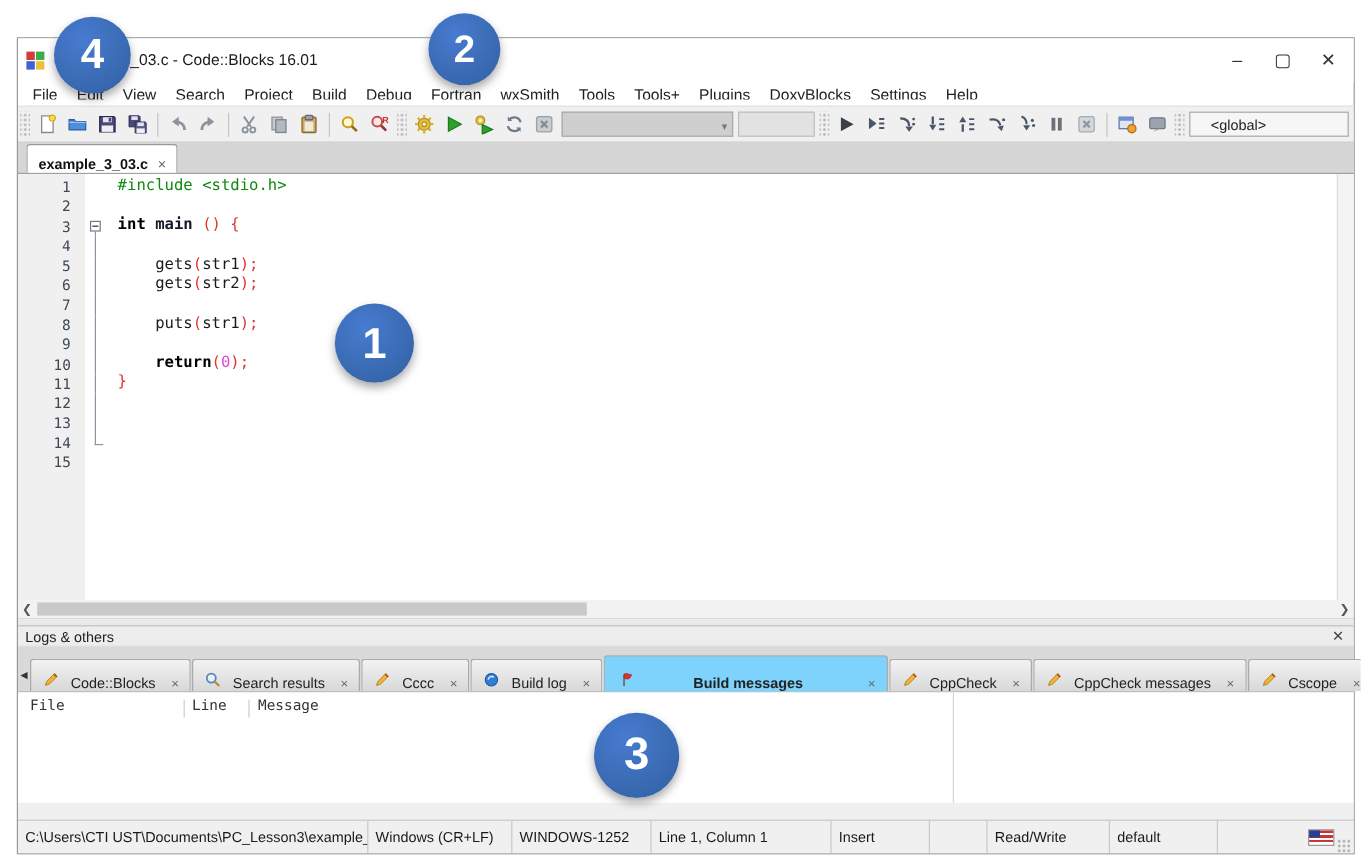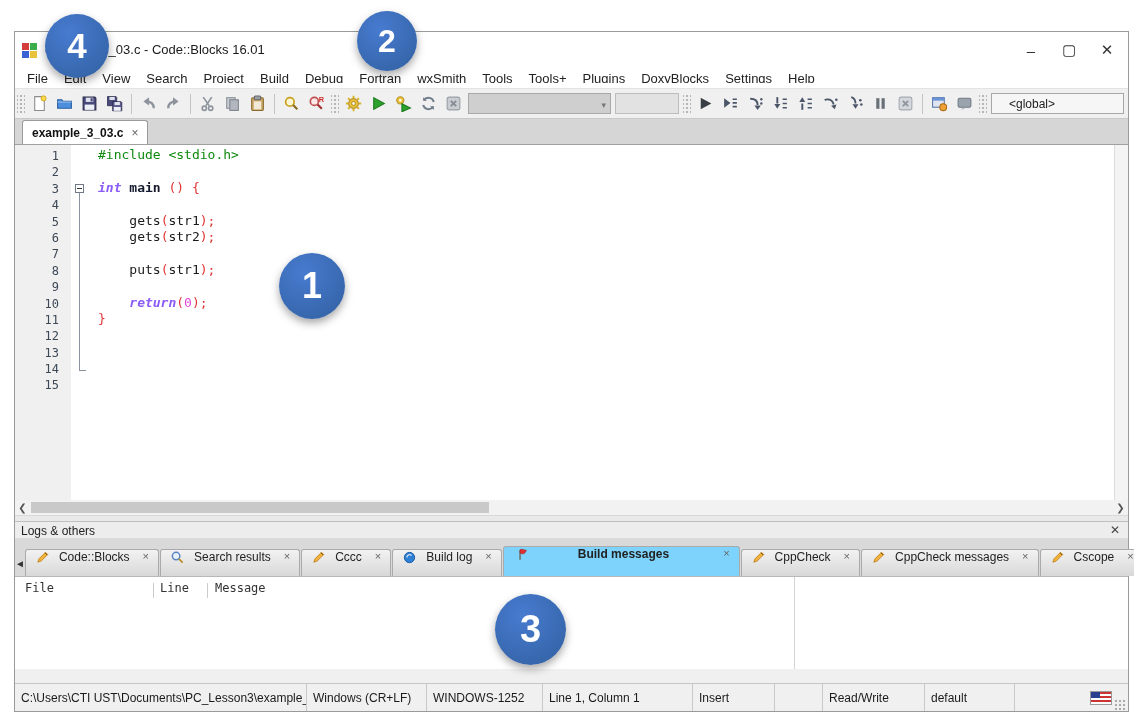--- a/index.html
+++ b/index.html
@@ -31,60 +31,60 @@
   .combo{height:21px;background:#cfcfcf;border:1px solid #a8a8a8;box-sizing:border-box;
          position:relative;margin:0 2px;}
   .combo .arrow{position:absolute;right:4px;top:6px;font-size:9px;color:#777;}
   .combo.light{background:#e2e2e2;border-color:#bdbdbd;}
   .combo.white{background:#f6f6f6;font-size:12px;color:#222;padding:2px 6px;}
   
   .tabstrip{position:absolute;left:0;top:87px;right:0;height:26px;background:#d6d6d6;
             border-bottom:1px solid #a0a0a0;box-sizing:border-box;}
   .etab{position:absolute;left:7px;bottom:0;height:23px;background:#fff;
         border:1px solid #9a9a9a;border-bottom:none;border-radius:3px 3px 0 0;
-        display:flex;align-items:center;padding:0 9px;gap:8px;}
+        display:flex;align-items:flex-end;padding:0 9px;gap:8px;}
   .etab .lbl{font-size:12px;font-weight:bold;color:#111;}
   .etab .x{font-size:12px;color:#666;}
   
   .editor{position:absolute;left:0;top:113px;right:0;height:355px;background:#fff;
           display:flex;font-family:"DejaVu Sans Mono",monospace;font-size:13px;}
   .gcol{width:56px;background:#f0f0f0;text-align:right;color:#3c4856;box-sizing:border-box;
         padding-top:3px;}
   .gcol div{height:16.4px;line-height:16.4px;padding-right:12px;font-size:12px;}
   .fcol{width:20px;background:#fff;padding-top:3px;box-sizing:border-box;}
   .fcol .fc{height:16.4px;position:relative;}
   .fold-box{position:absolute;left:4px;top:3px;width:9px;height:9px;border:1px solid #6f7a86;
             background:#fff;box-sizing:border-box;}
   .fold-box:after{content:"";position:absolute;left:1px;right:1px;top:3px;height:1px;background:#333;}
   .fold-stub{position:absolute;left:8px;top:12px;bottom:0;width:1px;background:#8a94a0;}
   .fold-line{position:absolute;left:8px;top:0;bottom:0;width:1px;background:#8a94a0;}
   .fold-corner{position:absolute;left:8px;top:0;width:6px;height:9px;
                border-left:1px solid #8a94a0;border-bottom:1px solid #8a94a0;}
   .ccol{flex:1;padding-top:2px;overflow:hidden;}
   .code-line{height:16.4px;line-height:16.4px;white-space:pre;padding-left:7px;}
-  .c-g{color:#0f8a0f;} .c-k{color:#8b5cf6;font-weight:bold;font-style:italic;} .c-b{color:#14192e;font-weight:bold;}
+  .c-g{color:#0f8a0f;} .c-k{color:#000000;font-weight:bold;} .c-b{color:#14192e;font-weight:bold;}
   .c-p{color:#1a1a1a;} .c-r{color:#e03434;} .c-m{color:#de4ad4;}
   .vscroll{width:13px;background:#f4f4f4;border-left:1px solid #dcdcdc;}
   
   .hscroll{position:absolute;left:0;top:468px;right:0;height:16px;background:#f2f2f2;
            border-bottom:1px solid #d8d8d8;box-sizing:border-box;}
   .hs-btn{position:absolute;top:0;width:15px;height:15px;display:flex;align-items:center;
           justify-content:center;font-size:10px;color:#555;}
   .hs-thumb{position:absolute;left:16px;top:2px;width:458px;height:11px;background:#c9c9c9;}
   .splitstrip{position:absolute;left:0;top:484px;right:0;height:5px;background:#e9e9e9;}
   
   .logshdr{position:absolute;left:0;top:489px;right:0;height:18px;background:#ededed;
            border-top:1px solid #c0c0c0;border-bottom:1px solid #dcdcdc;box-sizing:border-box;}
   .logshdr .t{position:absolute;left:6px;top:2px;font-size:12px;color:#222;}
   .logshdr .x{position:absolute;right:8px;top:1px;font-size:12px;color:#444;}
   .logstabs{position:absolute;left:0;top:507px;right:0;height:38px;background:#d9d9d9;
             border-bottom:1px solid #b8b8b8;box-sizing:border-box;display:flex;align-items:flex-end;}
   .tab-scroll{width:16px;height:26px;display:flex;align-items:center;justify-content:center;
               font-size:10px;color:#333;}
-  .ltab{height:27px;display:flex;align-items:flex-start;gap:7px;padding:0 9px;margin-right:1px;
+  .ltab{height:27px;display:flex;align-items:flex-end;gap:7px;padding:0 9px;margin-right:1px;
         background:linear-gradient(#f2f2f2,#d8d8d8);border:1px solid #aaa;border-bottom:none;
         border-radius:3px 3px 0 0;box-sizing:border-box;white-space:nowrap;}
   .ltab .lbl{font-size:12px;color:#222;}
   .ltab .x{font-size:11px;color:#666;margin-left:6px;}
   .ltab.active{background:#7dd3fc;height:30px;gap:48px;}
   .ltab.active .lbl{font-weight:bold;}
   .ltab svg{width:15px;height:15px;}
   
   .logtable{position:absolute;left:0;top:545px;right:0;height:92px;background:#fff;
             font-family:"DejaVu Sans Mono",monospace;font-size:12px;color:#333;}

